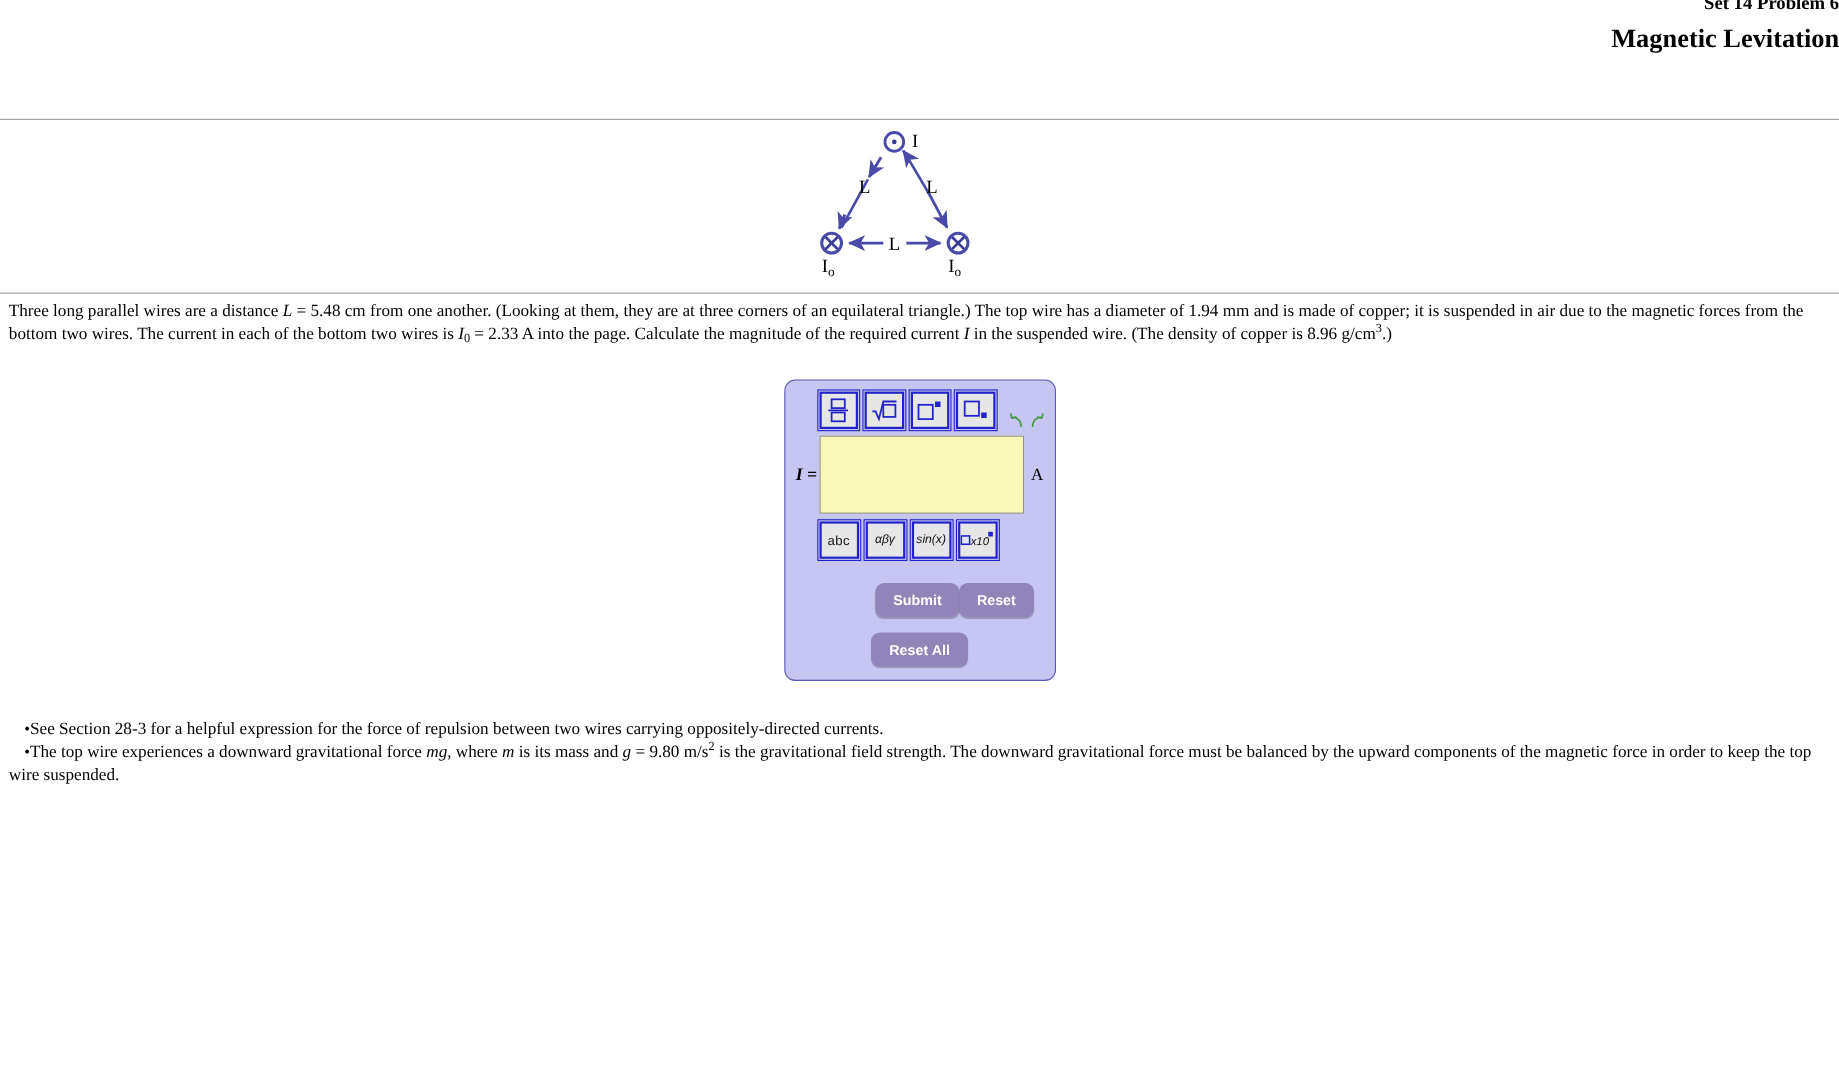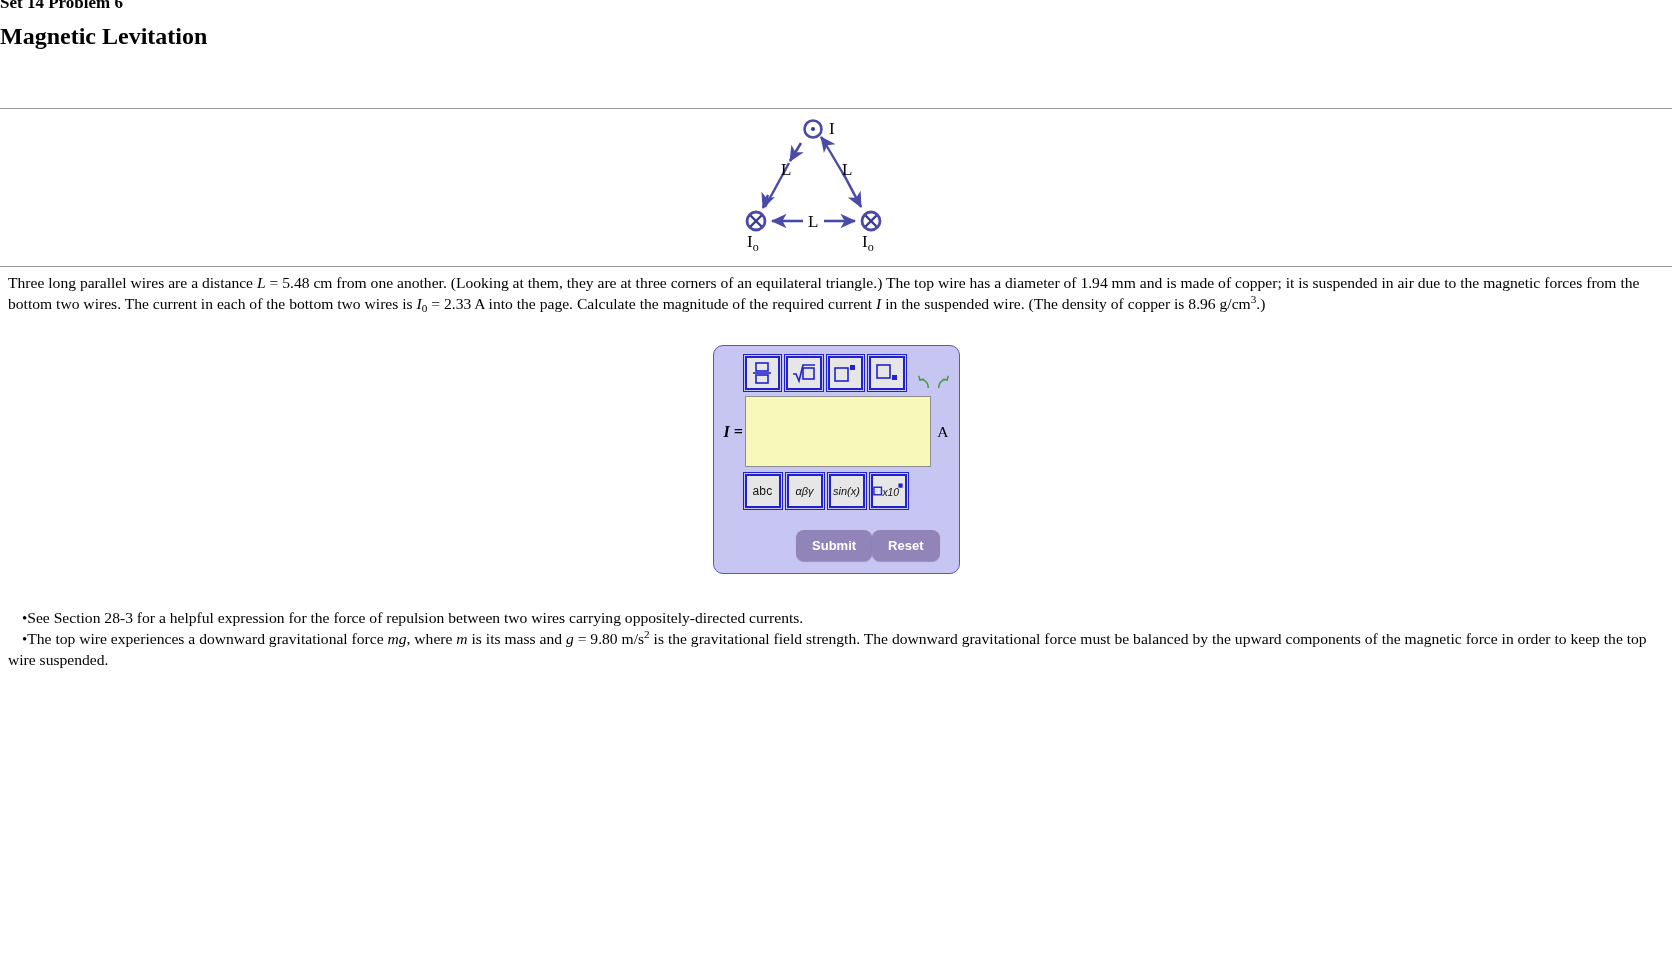--- a/index.html
+++ b/index.html
@@ -11,21 +11,21 @@
     height: 974px;
     overflow: hidden;
   }
   body {
     font-family: "Liberation Serif", "DejaVu Serif", serif;
     color: #000000;
     font-size: 15.5px;
   }
 
   
-  .head-wrap { width: 100%; text-align: left; }
+  .head-wrap { width: 100%; text-align: right; }
   .problem-set-title {
     font-weight: bold;
     font-size: 17px;
     margin: 0;
     padding: 0;
     line-height: 14px;
     position: relative;
     top: -4px;
   }
   .problem-title {
@@ -304,20 +304,23 @@
           <text x="10" y="16" font-family="Liberation Sans, sans-serif" font-style="italic" font-size="11" fill="#111">x10</text>
           <rect x="27" y="3" width="4.5" height="4.5" fill="#2222cc"></rect>
         </svg>
       </button>
     </div>
 
     <div class="action-row">
       <button class="pill-btn">Submit</button>
       <button class="pill-btn">Reset</button>
     </div>
+    <div class="reset-all-row">
+      <button class="pill-btn">Reset All</button>
+    </div>
 
   </div>
 </div>
 
 <div class="hints">
   <div class="hint-line"><span class="bullet">•</span><span>See Section 28-3 for a helpful expression for the force of repulsion between two wires carrying oppositely-directed currents.</span></div>
   <div class="hint-line"><span class="bullet">•</span><span>The top wire experiences a downward gravitational force </span><i>mg</i><span>, where </span><i>m</i><span> is its mass and </span><i>g</i><span> = 9.80 m/s</span><sup>2</sup><span> is the gravitational field strength. The downward gravitational force must be balanced by the upward components of the magnetic force in order to keep the top wire suspended.</span></div>
 </div>
 
 </body></html>

